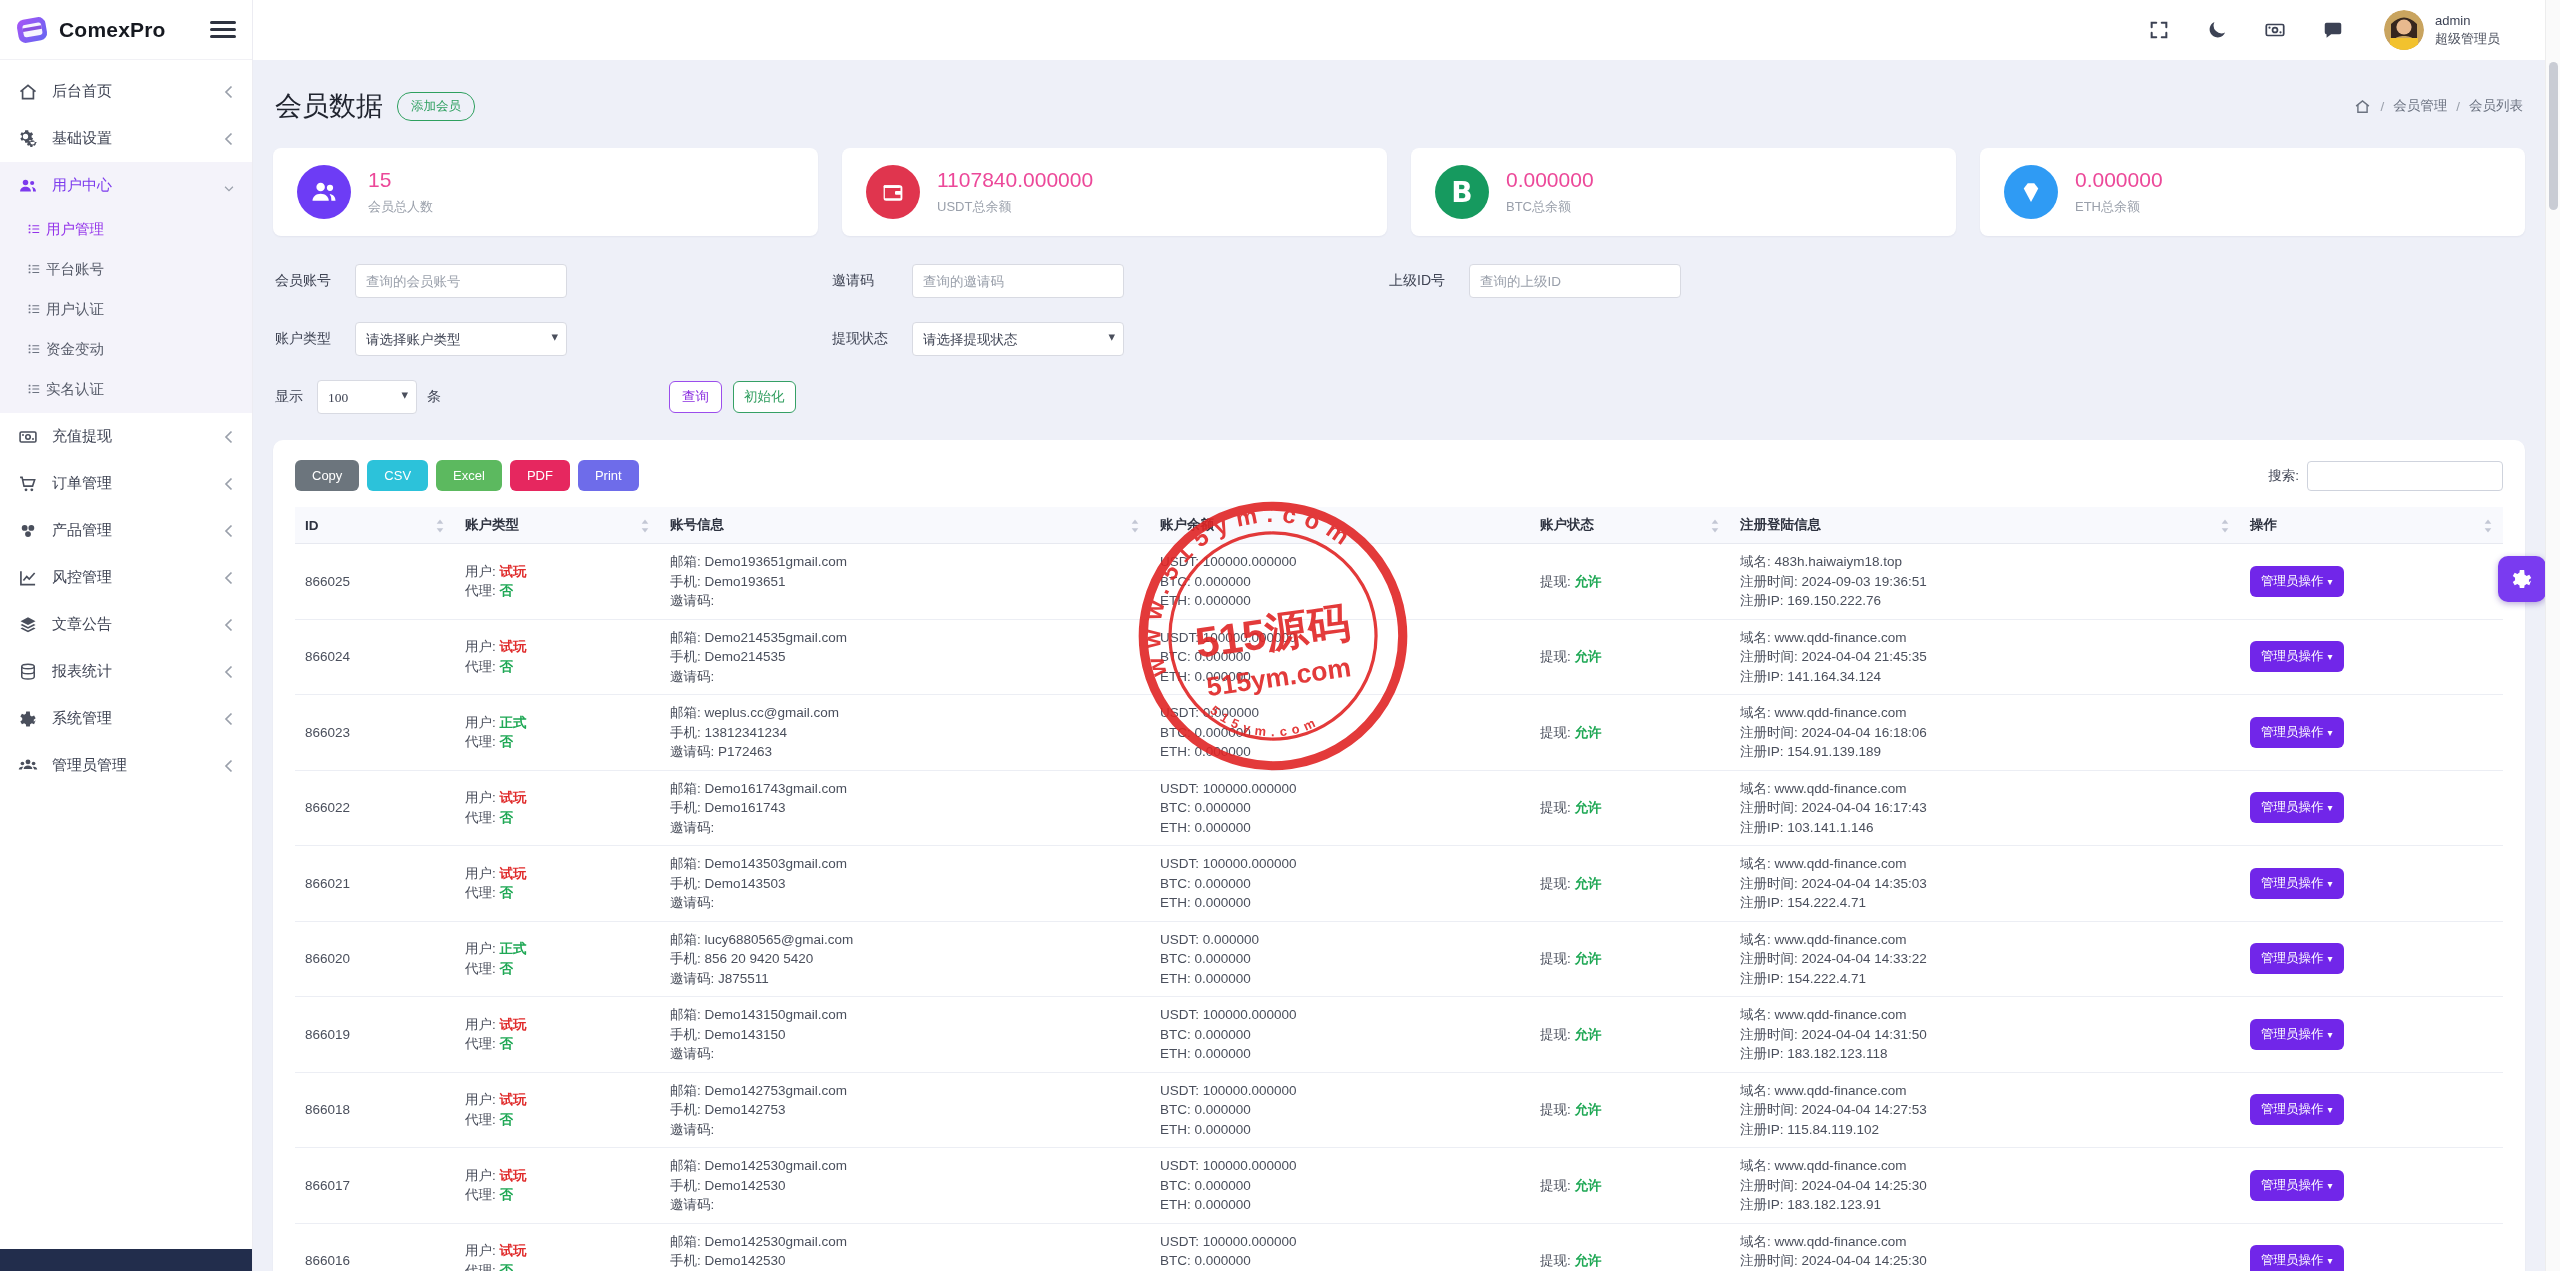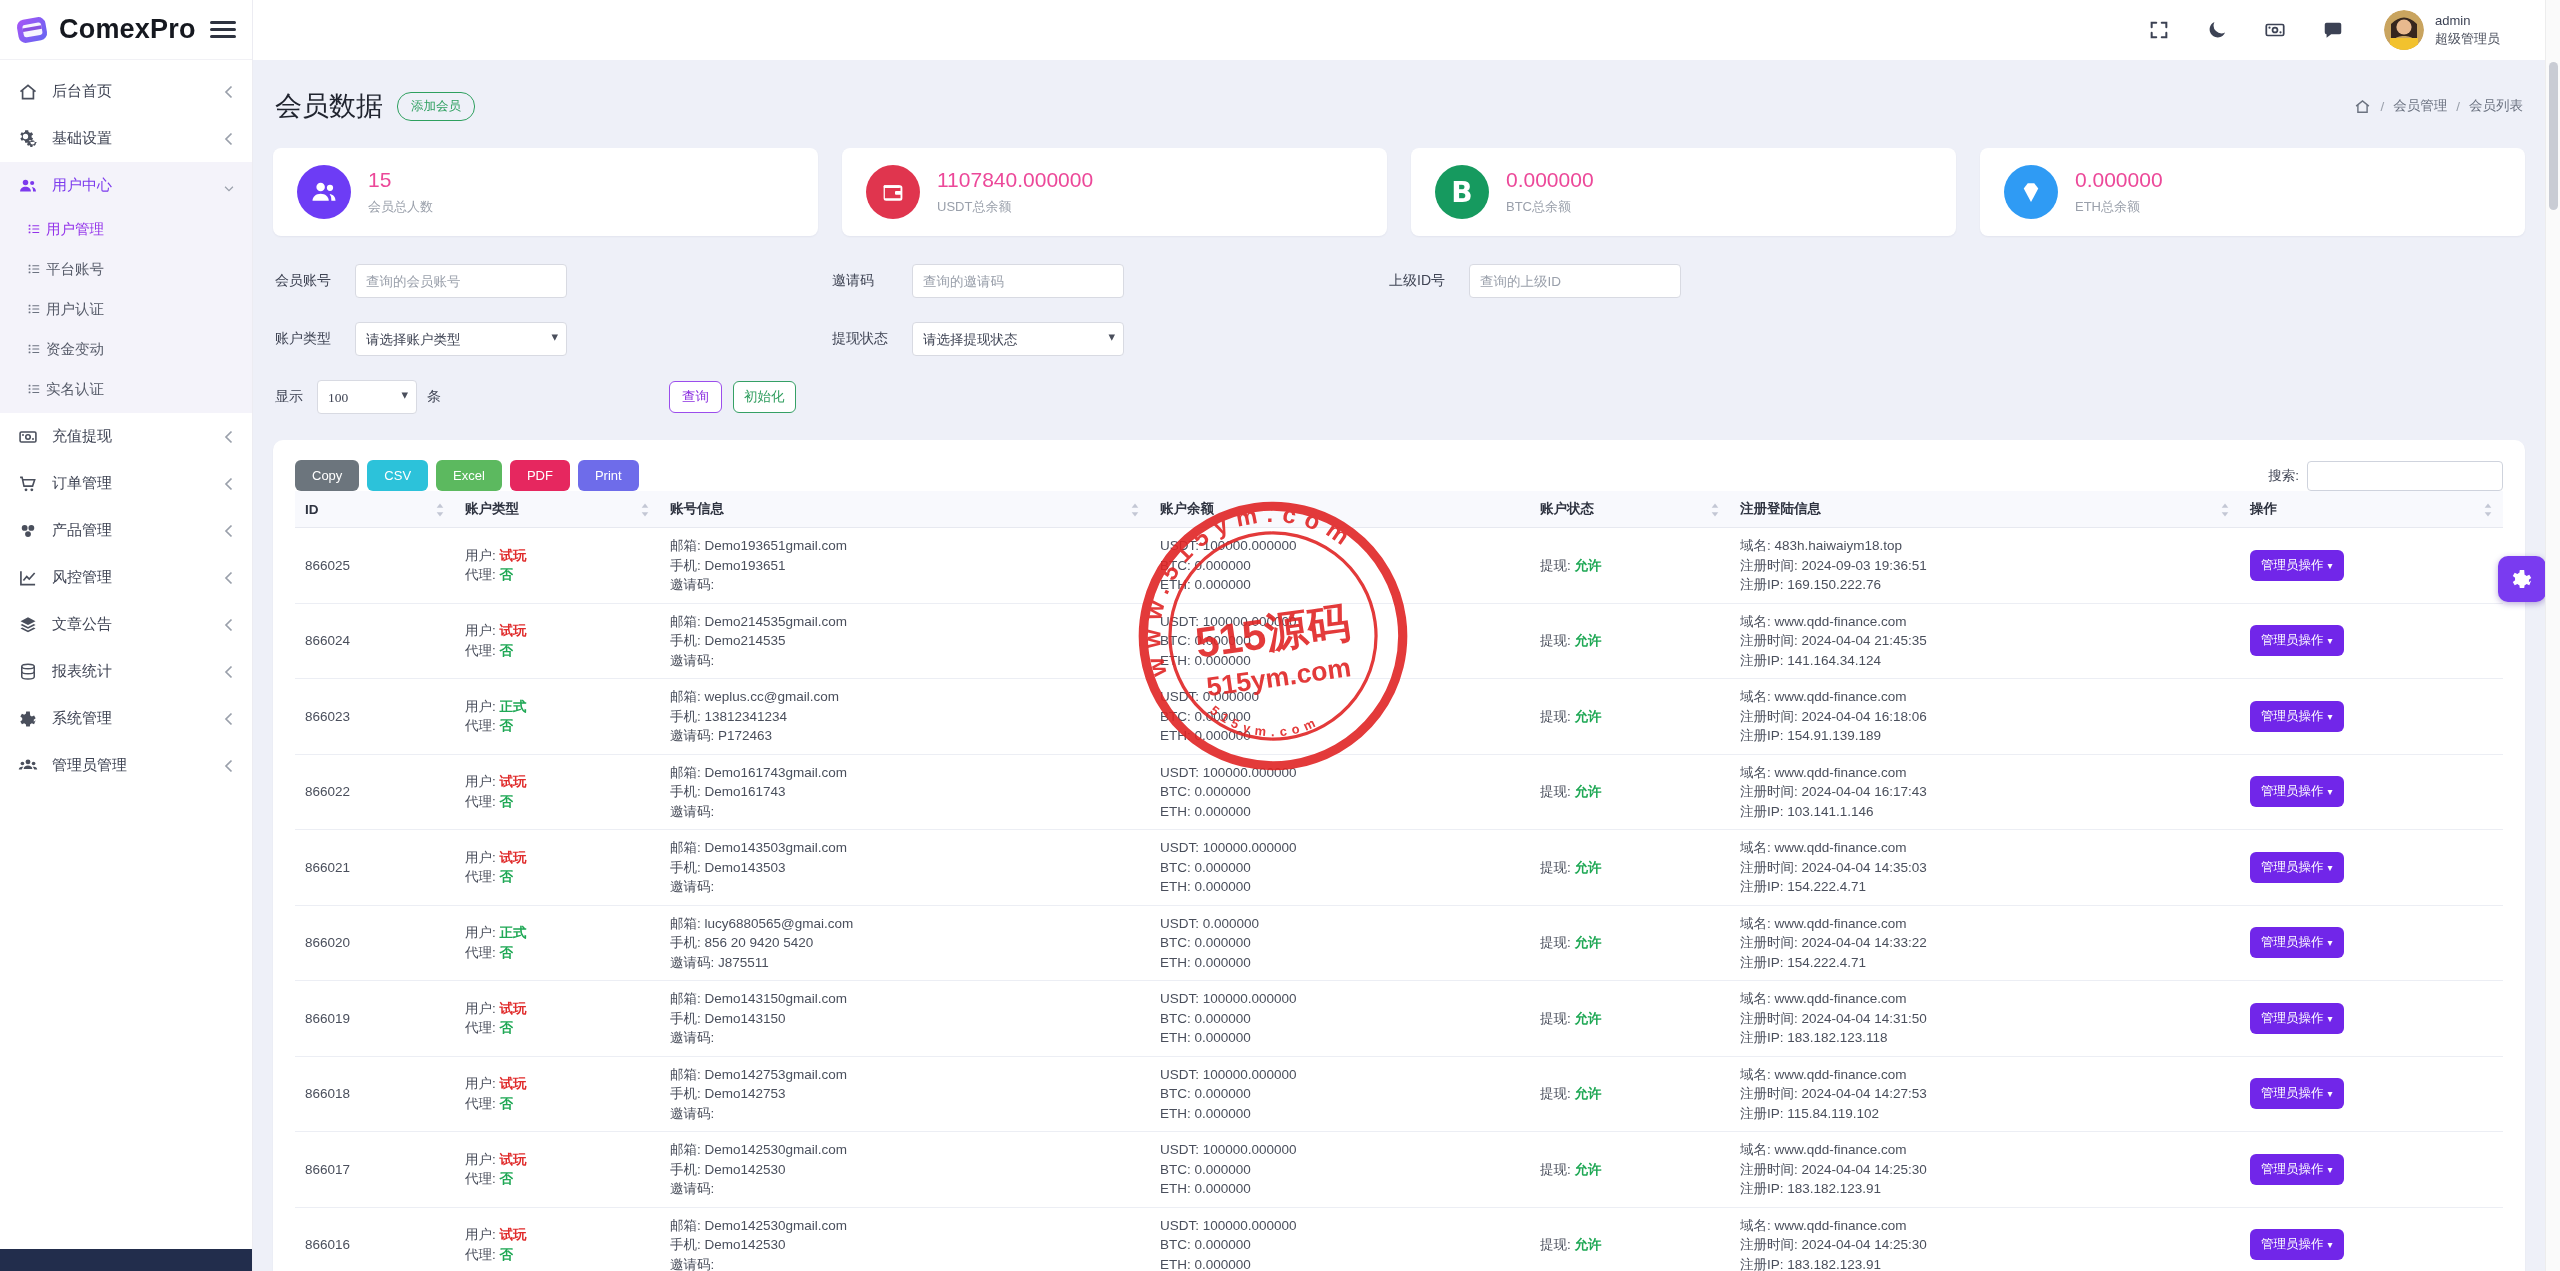--- a/index.html
+++ b/index.html
@@ -4,21 +4,21 @@
 <style>
   * { margin:0; padding:0; box-sizing:border-box; }
   html,body { width:2560px; height:1271px; overflow:hidden; }
   body { font-family:"Liberation Sans","DejaVu Sans",sans-serif; background:#eef0f8; color:#3f4454; }
   .app { display:flex; height:100%; }
 
   
   .sidebar { width:253px; background:#fff; border-right:1px solid #ececf2; display:flex; flex-direction:column; z-index:5; }
   .sidebar-header { height:60px; display:flex; align-items:center; padding:0 16px 0 14px; gap:9px; border-bottom:1px solid #f1f1f5; }
   .brand-logo { width:36px; height:36px; flex:0 0 auto; }
-  .brand-name { font-size:27px; font-weight:bold; color:#15181f; letter-spacing:.2px; }
+  .brand-name { font-size:21px; font-weight:bold; color:#15181f; letter-spacing:.2px; }
   .hamburger { margin-left:auto; width:26px; cursor:pointer; display:flex; flex-direction:column; gap:4px; }
   .hamburger span { height:3px; background:#2e3340; border-radius:2px; }
   .menu { flex:1; padding:8px 0 0; overflow:hidden; }
   .menu-item { height:47px; display:flex; align-items:center; gap:14px; padding:0 18px; font-size:15px; color:#3f4454; cursor:pointer; }
   .menu-item .m-ic { width:20px; height:20px; color:#4a4f5c; flex:0 0 auto; }
   .menu-item .chev { margin-left:auto; color:#9aa0ab; width:10px; height:14px; }
   .menu-group.open { background:#f4f3fa; padding-bottom:4px; }
   .menu-item.parent-active, .menu-item.parent-active .m-ic { color:#7c3aed; }
   .submenu-item { height:40px; display:flex; align-items:center; gap:4px; padding:0 18px 0 26px; font-size:14.5px; color:#565b69; cursor:pointer; }
   .submenu-item .m-ic { width:16px; height:16px; color:#6b7280; }
@@ -64,21 +64,21 @@
   .sel-wrap::after { content:"▾"; position:absolute; right:9px; top:7px; color:#4a4f5c; font-size:13px; pointer-events:none; }
   .f-row-last { display:flex; align-items:center; margin-bottom:26px; }
   .pagesize-wrap { width:100px; margin:0 10px 0 14px; }
   .suffix { font-size:14px; }
   .btn-group { margin-left:228px; display:flex; gap:11px; }
   .btn-query { border:1px solid #9b4dec; color:#8b2fe0; background:#fff; border-radius:6px; padding:6px 12px; font-size:13.5px; cursor:pointer; }
   .btn-reset { border:1px solid #35a065; color:#2f9d5e; background:#fff; border-radius:6px; padding:6px 10px; font-size:13.5px; cursor:pointer; }
 
   
   .table-card { background:#fff; border-radius:10px; padding:20px 22px 0; height:920px; box-shadow:0 1px 2px rgba(25,28,50,.05); }
-  .toolbar { display:flex; align-items:center; }
+  .toolbar { display:flex; align-items:center; margin-bottom:16px; }
   .export-btn { color:#fff; border:none; border-radius:6px; padding:8px 17px; font-size:13px; margin-right:8px; cursor:pointer; font-family:inherit; }
   .search-box { margin-left:auto; display:flex; align-items:center; gap:8px; font-size:13.5px; color:#3f4454; }
   .search-input { width:196px; height:30px; border:1px solid #cfd3dd; border-radius:4px; background:#fff; padding:0 8px; font-family:inherit; }
 
   table { width:100%; border-collapse:collapse; table-layout:fixed; }
   th { text-align:left; font-size:13.5px; color:#2e3340; font-weight:bold; padding:9px 10px; background:#f8f9fd; border-bottom:1px solid #e7e9f0; cursor:pointer; }
   th .th-inner { display:flex; align-items:center; }
   th .sort-ic { margin-left:auto; width:10px; height:13px; color:#c3c7d4; flex:0 0 auto; }
   td { font-size:13.5px; color:#4a4f5c; padding:8px 10px; border-bottom:1px solid #eceef4; vertical-align:middle; line-height:19.5px; }
   .val-red { color:#e02b2b; font-weight:bold; }

